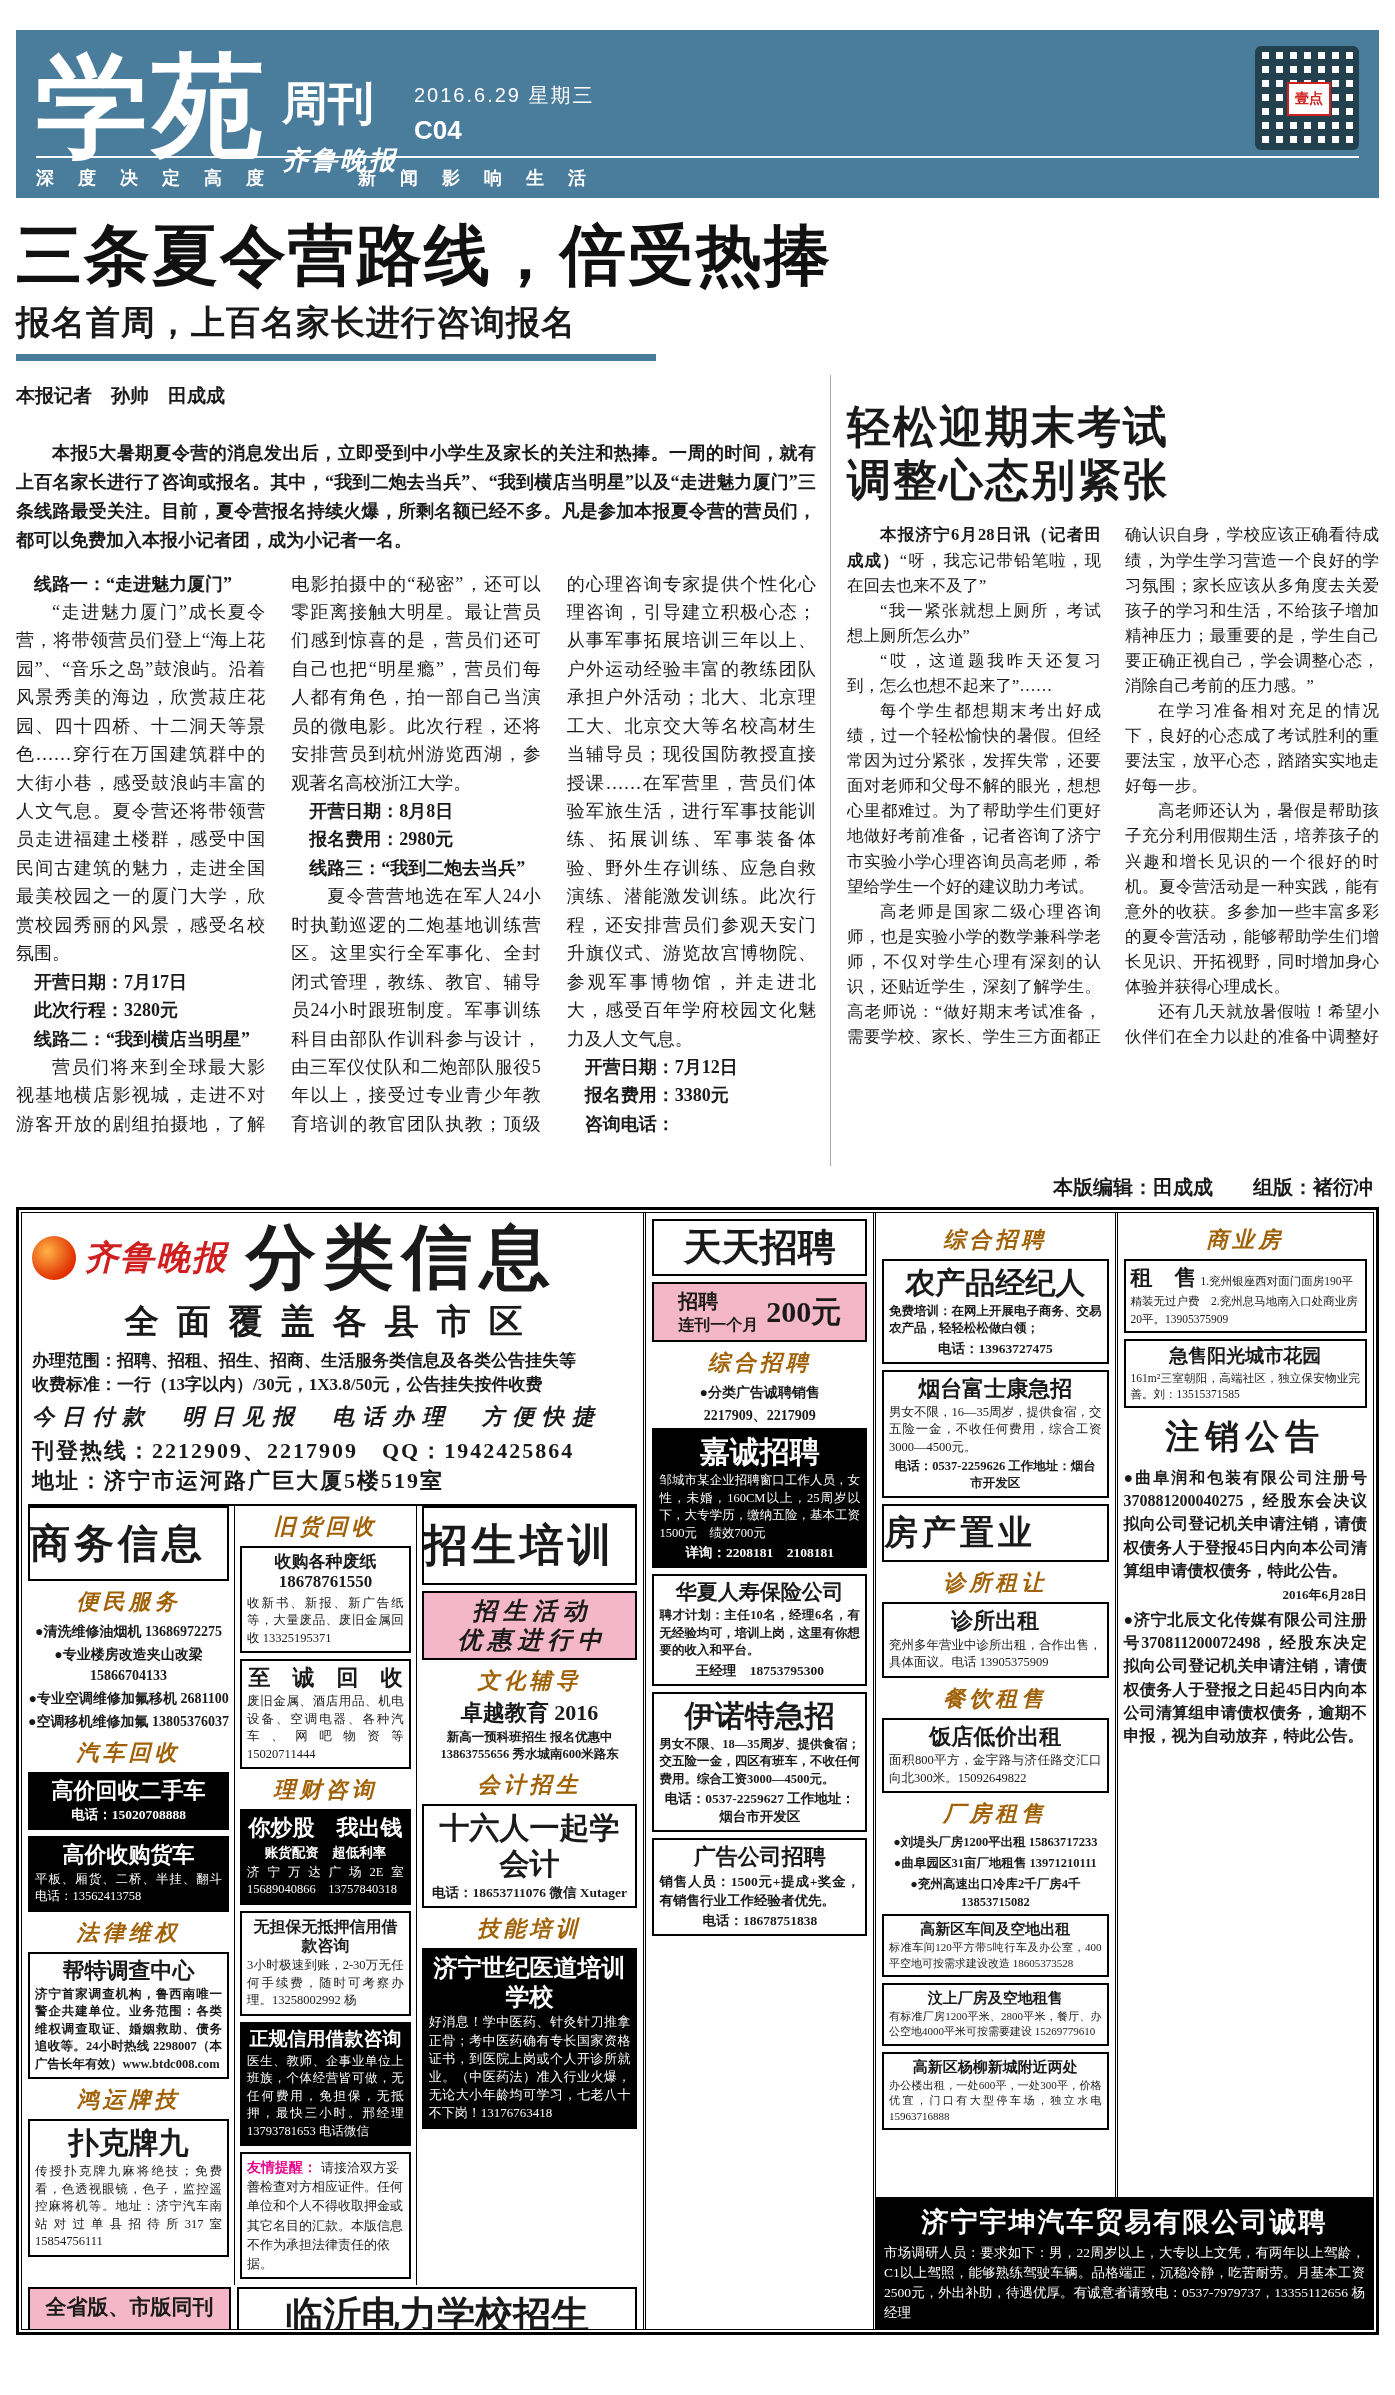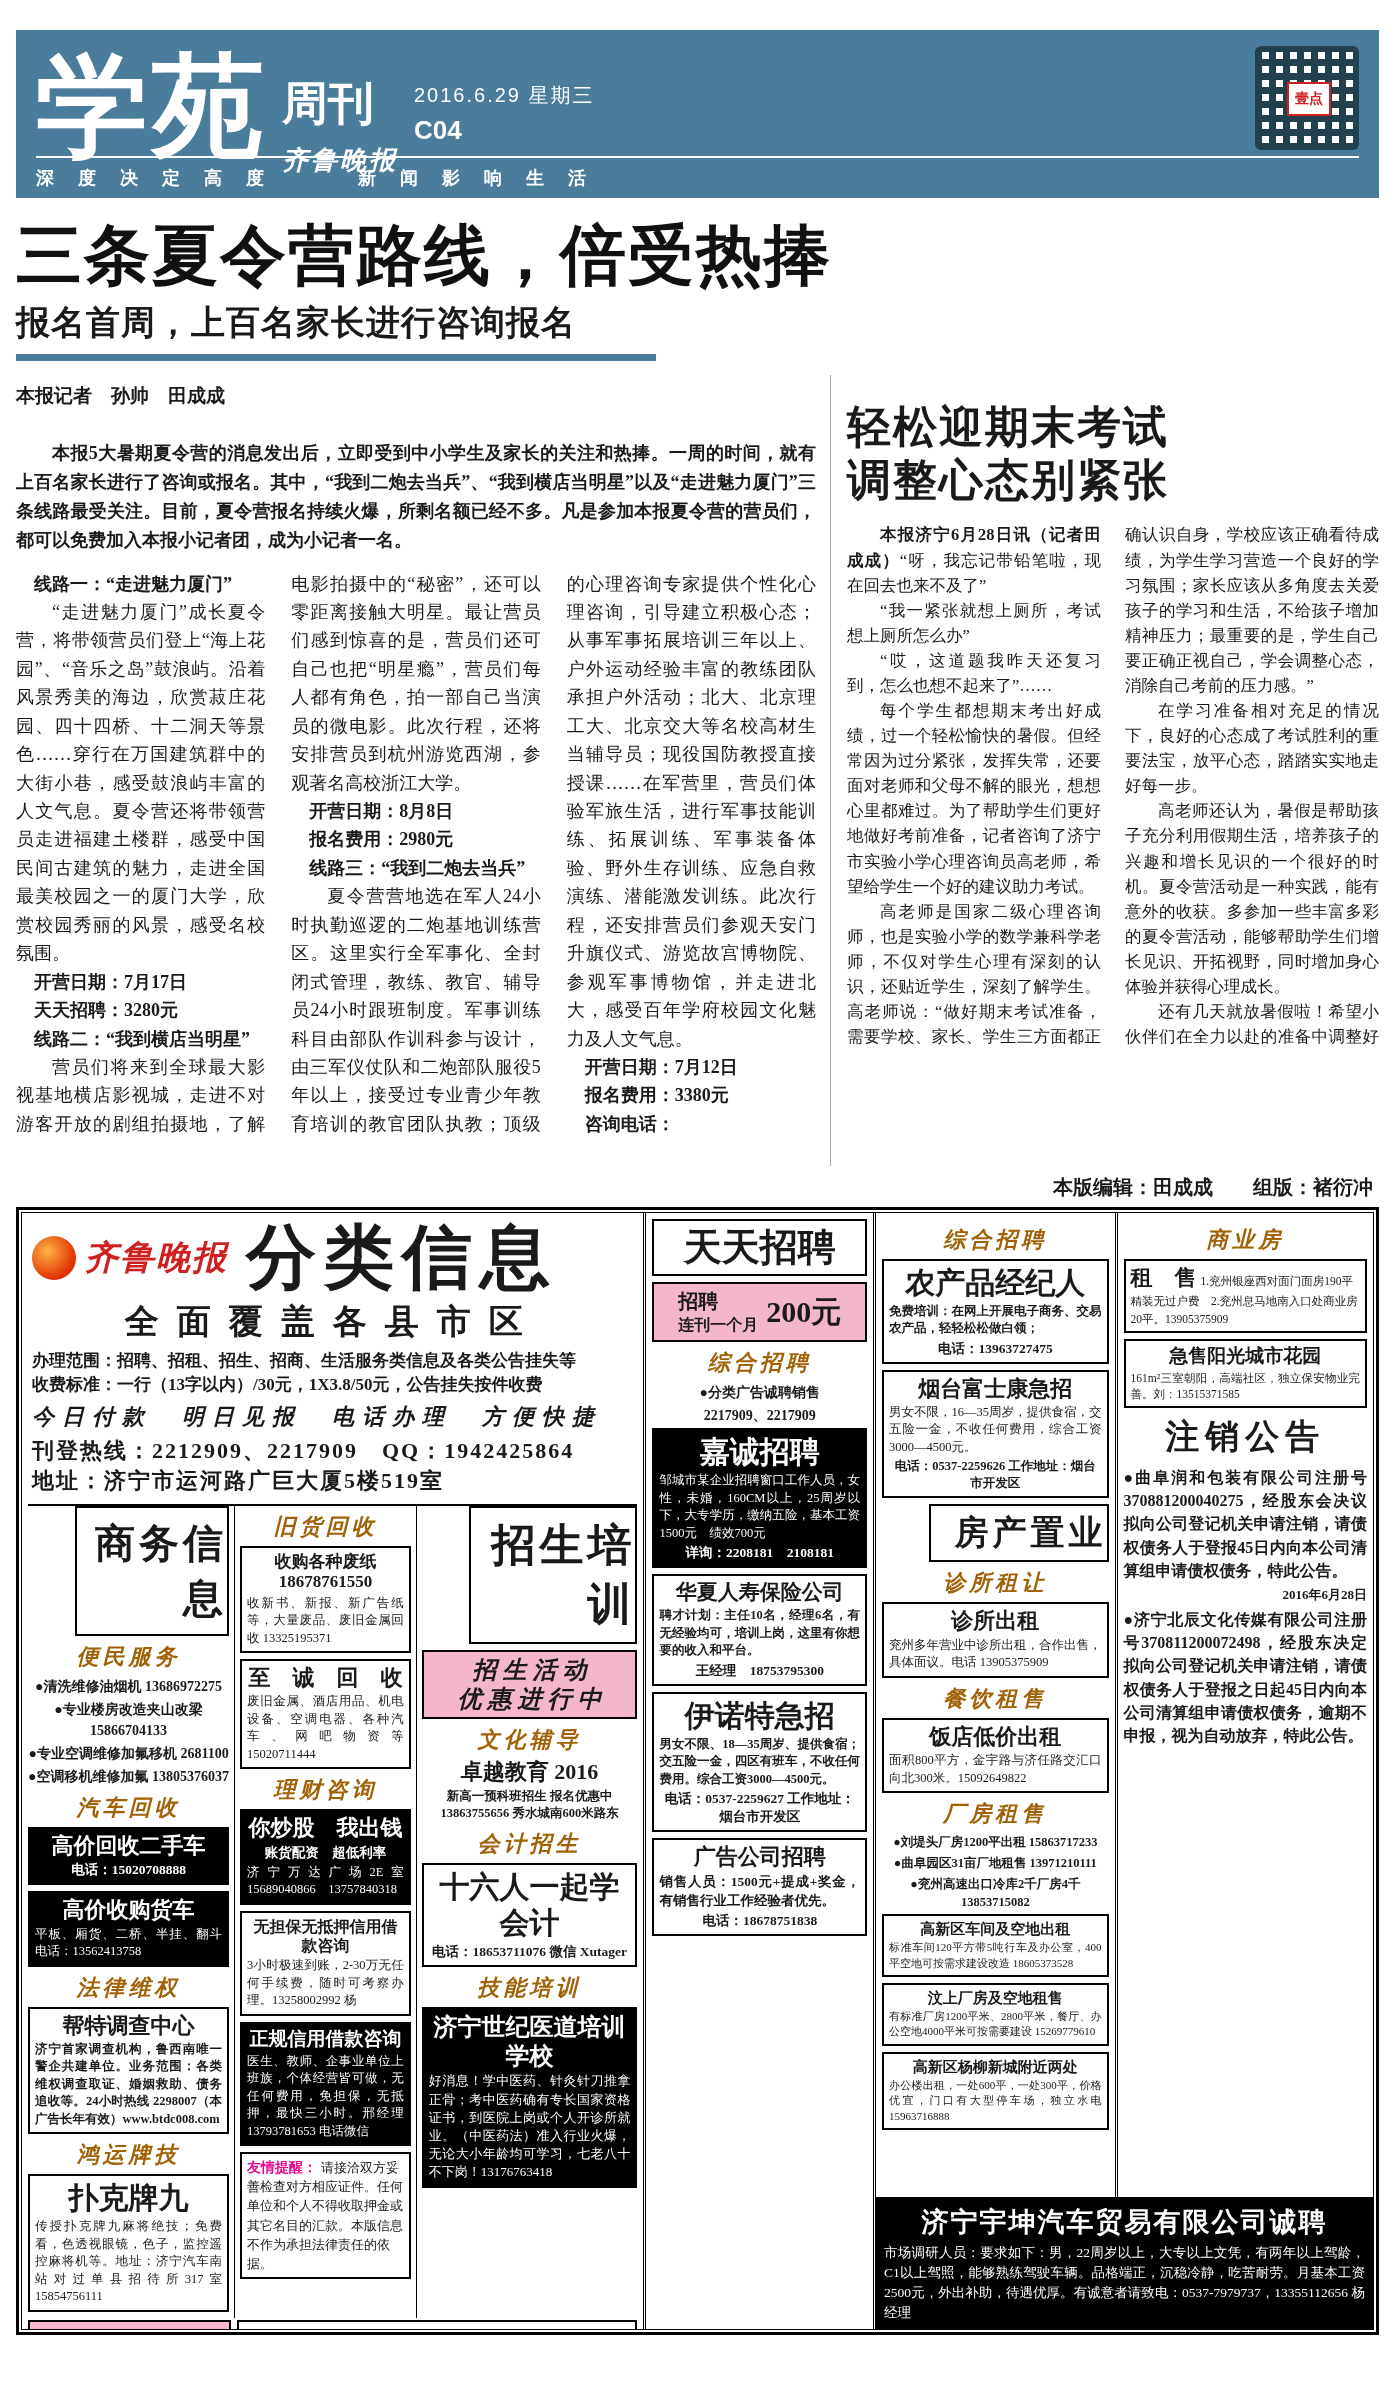--- a/index.html
+++ b/index.html
@@ -80,22 +80,22 @@
   .adbox{border:2px solid #000;padding:4px 5px;margin-bottom:6px;background:#fff;}
   .adbox.black{background:#000;color:#fff;}
   .adbox.pink{background:#f4b6c9;}
   .ad-title{font-weight:900;text-align:center;font-size:22px;line-height:1.2;}
   .ad-title.big{font-size:30px;}
   .ad-title.huge{font-size:38px;}
   .ad-body{font-size:12.5px;line-height:1.4;text-align:justify;margin-top:2px;}
   .ad-tail{font-size:13.5px;font-weight:700;text-align:center;margin-top:2px;}
   .bullets{font-size:14px;font-weight:700;line-height:1.5;text-align:center;}
   .bullets div{margin-bottom:2px;}
-  .hdr-box{border:2px solid #000;text-align:right;font-size:44px;font-weight:900;
-           letter-spacing:4px;padding:8px 0;margin-bottom:6px;margin-left:47px;}
+  .hdr-box{border:2px solid #000;text-align:left;font-size:44px;font-weight:900;
+           letter-spacing:4px;padding:8px 0;margin-bottom:6px;}
   
   .g1-row{display:flex;}
   .subA{flex:0 0 33%;padding-right:5px;}
   .subB{flex:0 0 28%;padding:0 5px;border-left:1px solid #000;}
   .subC{flex:1;padding-left:5px;border-left:1px solid #000;}
   .g1-bottom{display:flex;margin-top:2px;}
   .promo-box{flex:0 0 31%;margin-right:6px;}
   .promo-box .l1{font-size:21px;font-weight:900;text-align:center;}
   .promo-box .l2{font-size:30px;font-weight:900;text-align:center;margin:4px 0;}
   .cancel-title{font-size:34px;font-weight:900;text-align:center;letter-spacing:6px;margin:6px 0;}
@@ -137,21 +137,21 @@
   <div class="teal-bar"></div>
 
   <div class="body-row">
     <div class="main-art">
       <div class="byline">本报记者　孙帅　田成成</div>
       <div class="intro">本报5大暑期夏令营的消息发出后，立即受到中小学生及家长的关注和热捧。一周的时间，就有上百名家长进行了咨询或报名。其中，“我到二炮去当兵”、“我到横店当明星”以及“走进魅力厦门”三条线路最受关注。目前，夏令营报名持续火爆，所剩名额已经不多。凡是参加本报夏令营的营员们，都可以免费加入本报小记者团，成为小记者一名。</div>
       <div class="cols3">
         <p class="b">线路一：“走进魅力厦门”</p>
         <p>“走进魅力厦门”成长夏令营，将带领营员们登上“海上花园”、“音乐之岛”鼓浪屿。沿着风景秀美的海边，欣赏菽庄花园、四十四桥、十二洞天等景色……穿行在万国建筑群中的大街小巷，感受鼓浪屿丰富的人文气息。夏令营还将带领营员走进福建土楼群，感受中国民间古建筑的魅力，走进全国最美校园之一的厦门大学，欣赏校园秀丽的风景，感受名校氛围。</p>
         <p class="b">开营日期：7月17日</p>
-        <p class="b">天天招聘：3280元</p>
+        <p class="b">此次行程：3280元</p>
         <p class="b">线路二：“我到横店当明星”</p>
         <p>营员们将来到全球最大影视基地横店影视城，走进不对游客开放的剧组拍摄地，了解电影拍摄中的“秘密”，还可以零距离接触大明星。最让营员们感到惊喜的是，营员们还可自己也把“明星瘾”，营员们每人都有角色，拍一部自己当演员的微电影。此次行程，还将安排营员到杭州游览西湖，参观著名高校浙江大学。</p>
         <p class="b">开营日期：8月8日</p>
         <p class="b">报名费用：2980元</p>
         <p class="b">线路三：“我到二炮去当兵”</p>
         <p>夏令营营地选在军人24小时执勤巡逻的二炮基地训练营区。这里实行全军事化、全封闭式管理，教练、教官、辅导员24小时跟班制度。军事训练科目由部队作训科参与设计，由三军仪仗队和二炮部队服役5年以上，接受过专业青少年教育培训的教官团队执教；顶级的心理咨询专家提供个性化心理咨询，引导建立积极心态；从事军事拓展培训三年以上、户外运动经验丰富的教练团队承担户外活动；北大、北京理工大、北京交大等名校高材生当辅导员；现役国防教授直接授课……在军营里，营员们体验军旅生活，进行军事技能训练、拓展训练、军事装备体验、野外生存训练、应急自救演练、潜能激发训练。此次行程，还安排营员们参观天安门升旗仪式、游览故宫博物院、参观军事博物馆，并走进北大，感受百年学府校园文化魅力及人文气息。</p>
         <p class="b">开营日期：7月12日</p>
         <p class="b">报名费用：3380元</p>
         <p class="b">咨询电话：</p>
 

